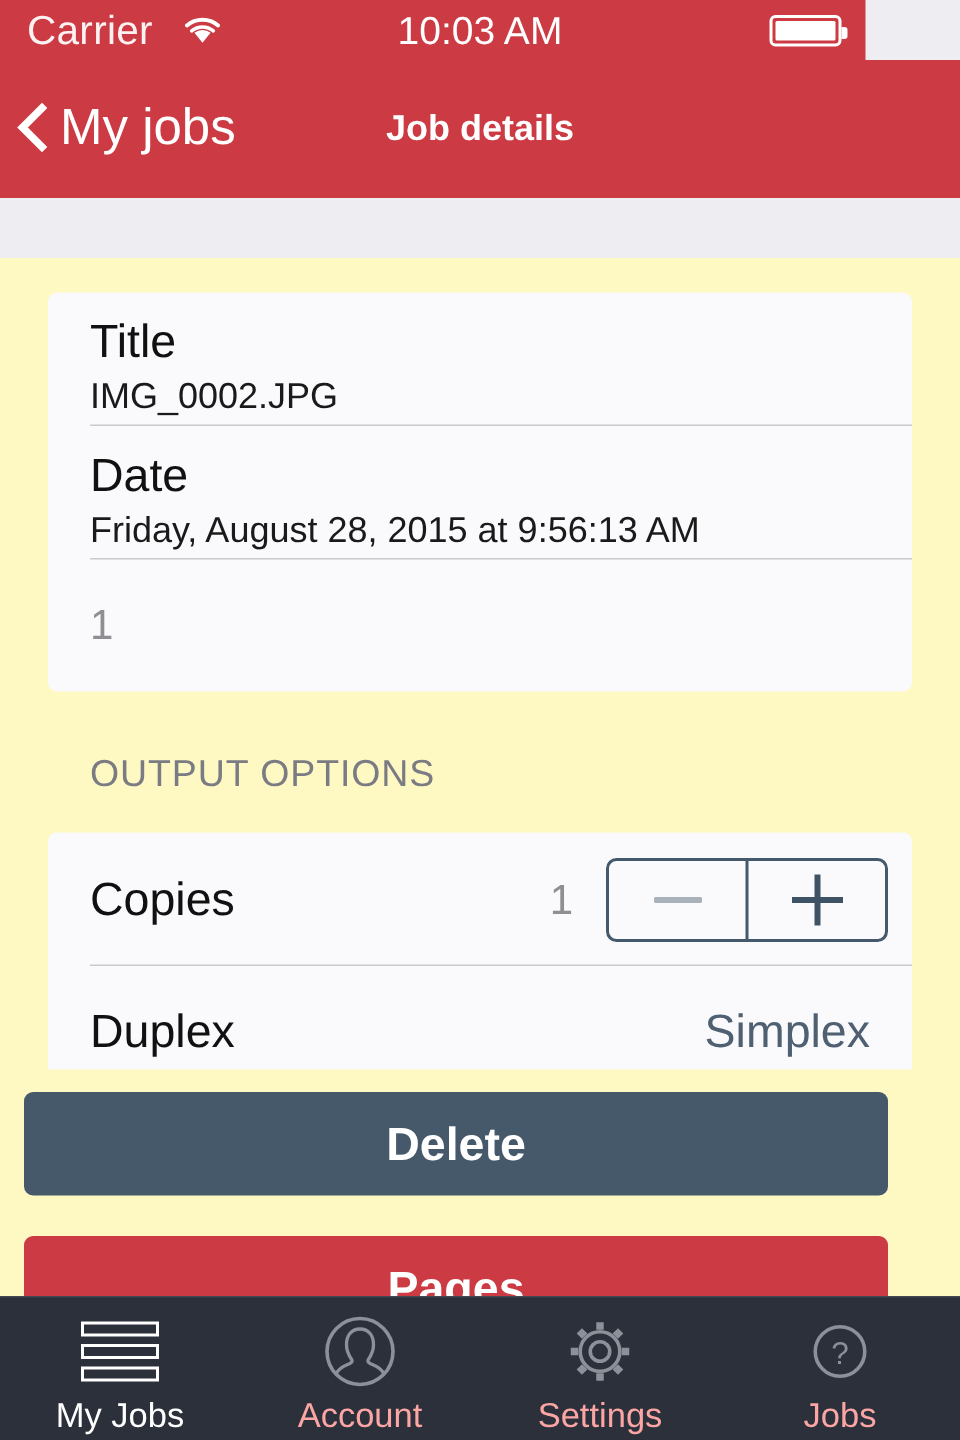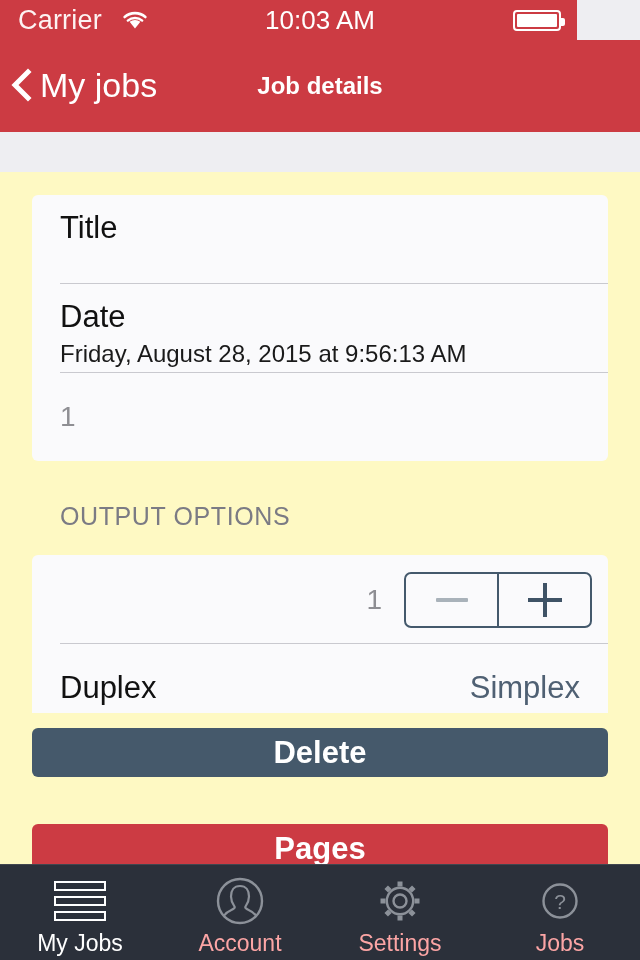--- a/index.html
+++ b/index.html
@@ -245,23 +245,23 @@
     width: 34px; height: 4px;
   }
   .stepper .plus::after {
     left: 15px; top: 0;
     width: 4px; height: 34px;
   }
 
   
   .action-btn {
     position: absolute;
-    left: 32px;
+    left: 16px;
     width: 576px;
-    height: 49px;
+    height: 69px;
     border: none;
     border-radius: 6px;
     font-family: "Liberation Sans", sans-serif;
     font-size: 31px;
     font-weight: bold;
     color: #ffffff;
     cursor: pointer;
     padding: 0;
   }
   .btn-delete {
@@ -345,36 +345,38 @@
       <span class="label">My jobs</span>
     </div>
     <div class="nav-title">Job details</div>
   </div>
 
   <div class="content">
 
     <div class="card card-info">
       <div class="row row-stack">
         <div class="lbl">Title</div>
+        <div class="val">IMG_0002.JPG</div>
         <div class="sep"></div>
       </div>
       <div class="row row-stack">
         <div class="lbl">Date</div>
         <div class="val">Friday, August 28, 2015 at 9:56:13 AM</div>
         <div class="sep"></div>
       </div>
       <div class="row row-line">
         <div class="rval">1</div>
       </div>
     </div>
 
     <div class="section-header">OUTPUT OPTIONS</div>
 
     <div class="card card-output">
       <div class="row row-copies">
+        <div class="lbl">Copies</div>
         <div class="count">1</div>
         <div class="stepper">
           <div class="btn">
             <span class="minus-bar"></span>
           </div>
           <div class="btn">
             <span class="plus"></span>
           </div>
         </div>
         <div class="sep"></div>

